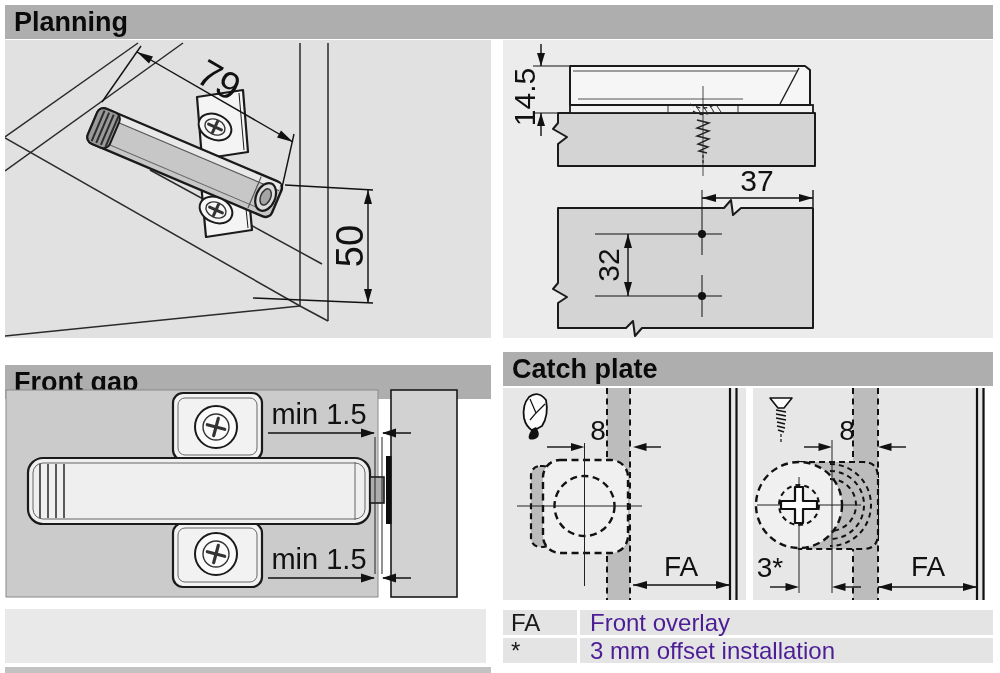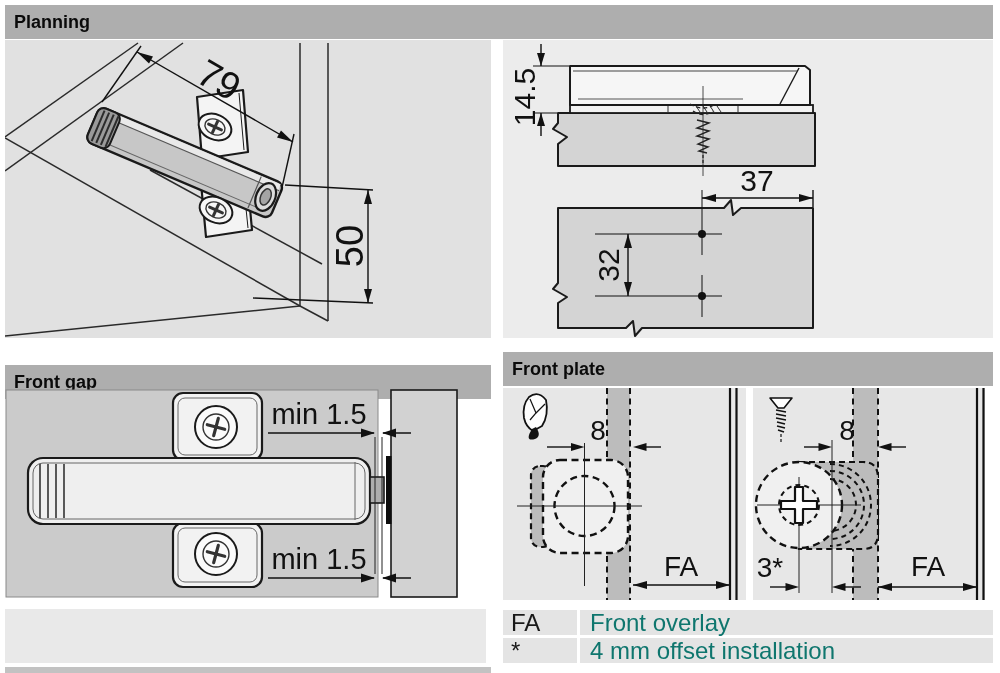--- a/index.html
+++ b/index.html
@@ -1,27 +1,27 @@
 <!DOCTYPE html>
 <html style="--header_bar: #aeaeae; --panel_planning_left: #e1e1e1; --panel_planning_right: #ececec; --wood: #d4d4d4; --front_gap_bg: #cbcbcb; --catch_bg: #e7e7e7; --cross_section_strip: #bcbcbc; --table_row: #e4e4e4; --line: #1a1a1a;"><head>
 <meta charset="utf-8">
 <style>
   html,body{margin:0;padding:0;background:#fff;}
   .stage{position:relative;width:1000px;height:673px;background:#fff;overflow:hidden;
          font-family:"Liberation Sans", sans-serif;}
   .hdr{position:absolute;background:var(--header_bar,#aeaeae);color:#0a0a0a;
-       font-weight:bold;font-size:18px;line-height:34px;padding-left:9px;box-sizing:border-box;}
+       font-weight:bold;font-size:27px;line-height:34px;padding-left:9px;box-sizing:border-box;}
   .panel{position:absolute;}
   .strip{position:absolute;background:#e9e9e9;}
   .sliver{position:absolute;background:#c2c2c2;}
   .legend{position:absolute;left:503px;top:610px;width:490px;}
   .lrow{display:flex;margin-bottom:3px;background:transparent;}
   .lkey{width:74px;background:var(--table_row,#e4e4e4);font-size:24px;color:#1a1a1a;
         padding:1px 0 1px 8px;box-sizing:border-box;height:25px;line-height:24px;}
-  .lval{flex:1;background:var(--table_row,#e4e4e4);font-size:24px;color:#0f766e;
+  .lval{flex:1;background:var(--table_row,#e4e4e4);font-size:24px;color:#4c1d95;
         padding:1px 3px 1px 10px;margin-left:3px;height:25px;line-height:24px;box-sizing:border-box;}
   svg text{font-family:"Liberation Sans", sans-serif;fill:#111;}
 </style>
 </head>
 <body>
 
 <div class="stage">
 
   <div class="hdr" style="left:5px;top:5px;width:988px;height:34px;">
     <span>Planning</span>
@@ -228,21 +228,21 @@
     <g stroke="#111" stroke-width="1.5" fill="#111">
       <line x1="263" y1="190" x2="369" y2="190"></line>
       <polygon points="370,190 356,185.5 356,194.5" stroke="none"></polygon>
       <line x1="378" y1="190" x2="406" y2="190"></line>
       <polygon points="377,190 391,185.5 391,194.5" stroke="none"></polygon>
     </g>
     <text x="314" y="171" font-size="29" text-anchor="middle" dominant-baseline="central">min 1.5</text>
   </svg>
 
   <div class="hdr" style="left:503px;top:352px;width:490px;height:34px;">
-    <span>Front plate</span>
+    <span>Catch plate</span>
   </div>
 
   <svg class="panel" style="left:503px;top:388px;" width="482" height="212" viewBox="0 0 482 212">
 
     <g>
       <rect x="0" y="0" width="243" height="212" fill="#e7e7e7"></rect>
       <rect x="104" y="0" width="23" height="212" fill="#bcbcbc"></rect>
       <g stroke="#111" stroke-width="2" stroke-dasharray="6,4.5">
         <line x1="104" y1="0" x2="104" y2="212"></line>
         <line x1="127" y1="0" x2="127" y2="212"></line>
@@ -349,17 +349,17 @@
   <div class="strip" style="left:5px;top:609px;width:481px;height:54px;"></div>
   <div class="sliver" style="left:5px;top:667px;width:486px;height:6px;"></div>
 
   <div class="legend">
     <div class="lrow">
       <div class="lkey">FA</div>
       <div class="lval">Front overlay</div>
     </div>
     <div class="lrow">
       <div class="lkey">*</div>
-      <div class="lval">4 mm offset installation</div>
+      <div class="lval">3 mm offset installation</div>
     </div>
   </div>
 
 </div>
 
 </body></html>

